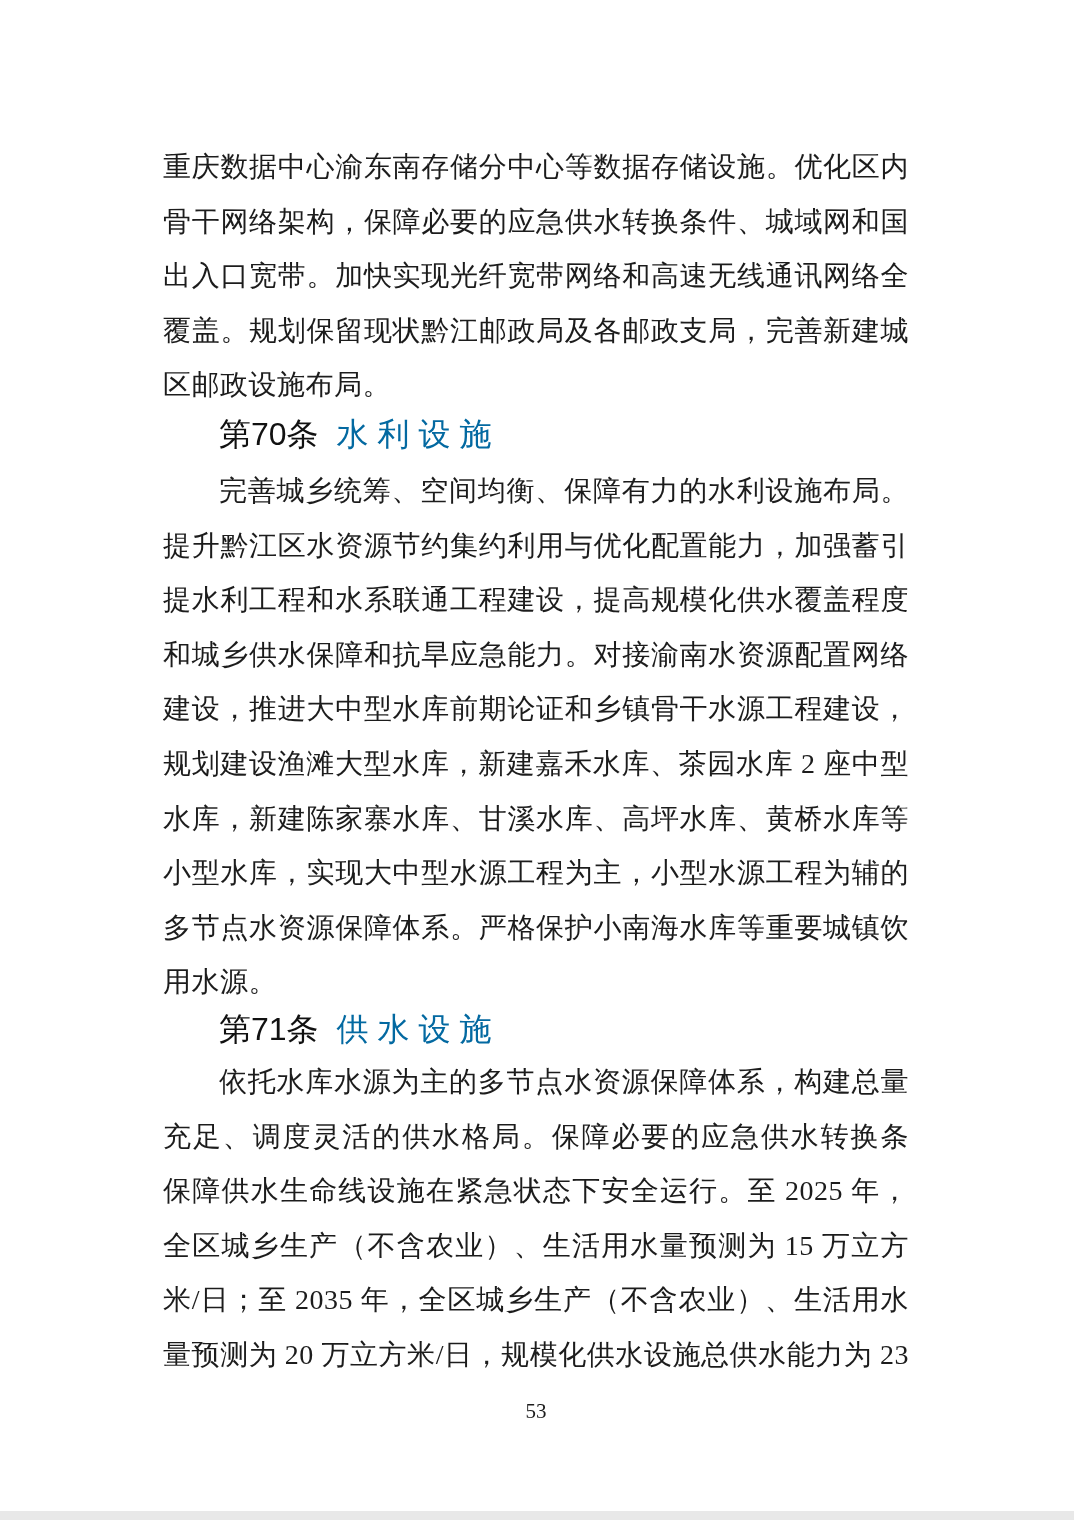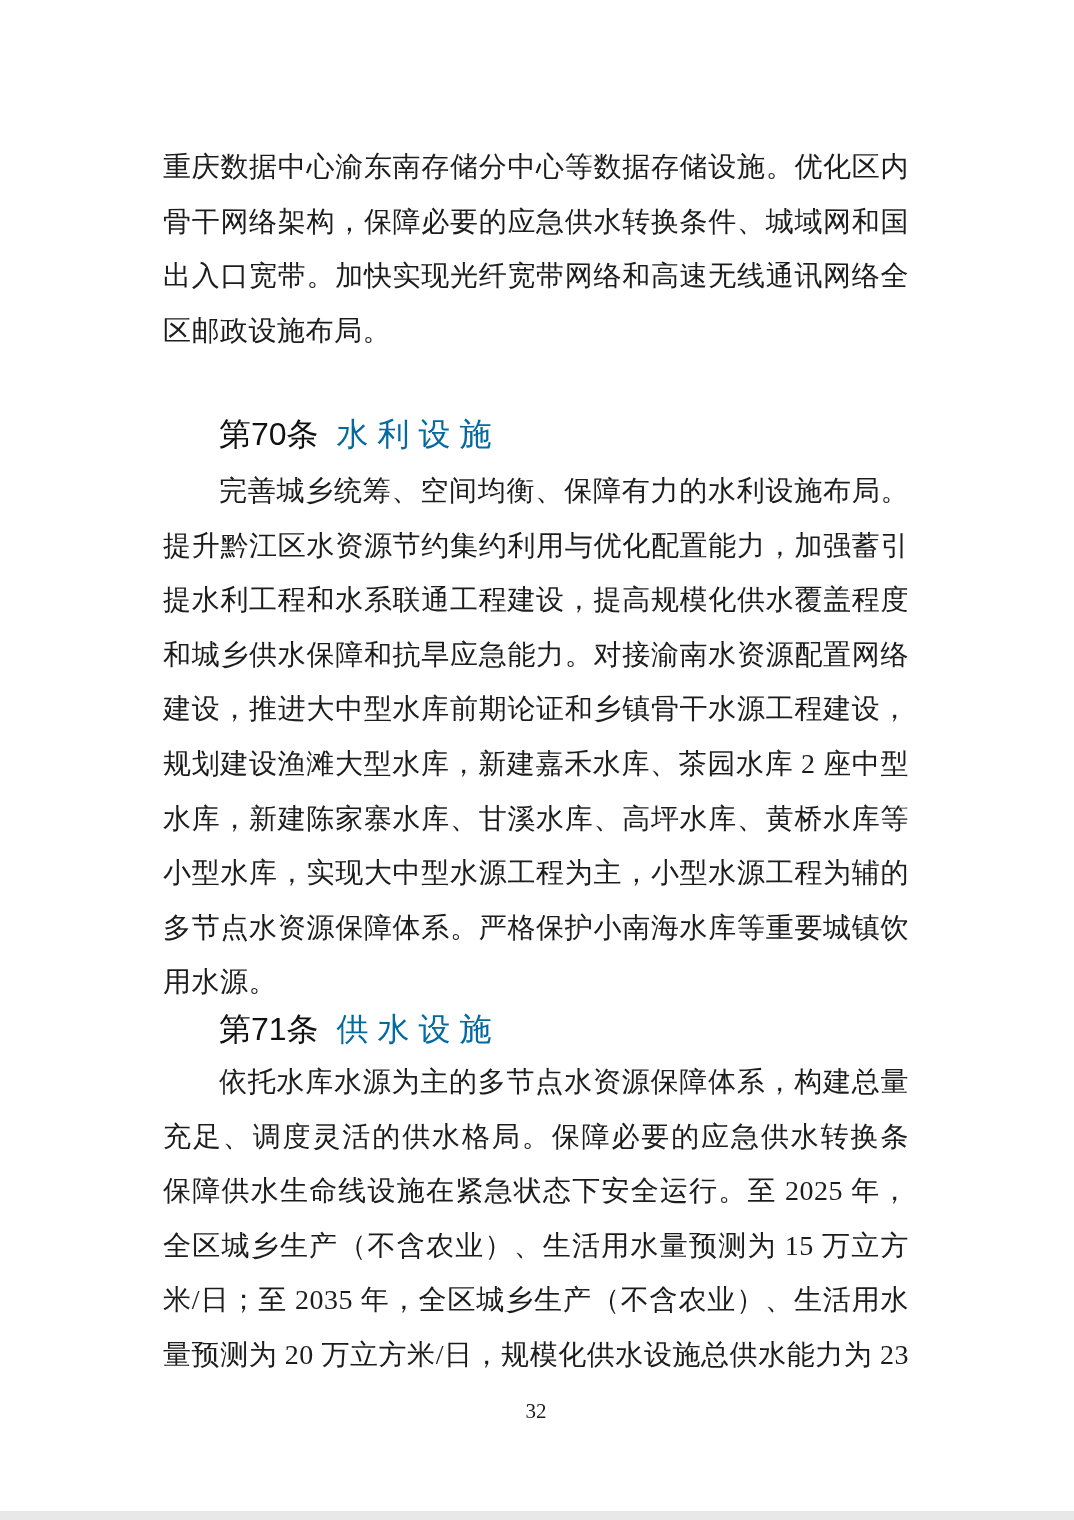--- a/index.html
+++ b/index.html
@@ -80,20 +80,21 @@
 </head>
 <body>
 
 <div class="page">
   <div class="content">
 
     <section class="para" style="top:140px">
       <div class="line">重庆数据中心渝东南存储分中心等数据存储设施。优化区内</div>
       <div class="line">骨干网络架构，保障必要的应急供水转换条件、城域网和国际</div>
       <div class="line">出入口宽带。加快实现光纤宽带网络和高速无线通讯网络全</div>
+      <div class="line">覆盖。规划保留现状黔江邮政局及各邮政支局，完善新建城</div>
       <div class="line flush">区邮政设施布局。</div>
     </section>
 
     <h2 class="heading" style="top:412px">
       <span class="hnum">第70条</span><span class="htitle">水利设施</span>
     </h2>
 
     <section class="para" style="top:464px">
       <div class="line first">完善城乡统筹、空间均衡、保障有力的水利设施布局。</div>
       <div class="line">提升黔江区水资源节约集约利用与优化配置能力，加强蓄引</div>
@@ -113,15 +114,15 @@
 
     <section class="para" style="top:1055px">
       <div class="line first">依托水库水源为主的多节点水资源保障体系，构建总量</div>
       <div class="line">充足、调度灵活的供水格局。保障必要的应急供水转换条件，</div>
       <div class="line">保障供水生命线设施在紧急状态下安全运行。至 2025 年，</div>
       <div class="line">全区城乡生产（不含农业）、生活用水量预测为 15 万立方</div>
       <div class="line">米/日；至 2035 年，全区城乡生产（不含农业）、生活用水</div>
       <div class="line">量预测为 20 万立方米/日，规模化供水设施总供水能力为 23</div>
     </section>
 
-    <footer class="pageno">32</footer>
+    <footer class="pageno">53</footer>
   </div>
 </div>
 
 </body></html>

